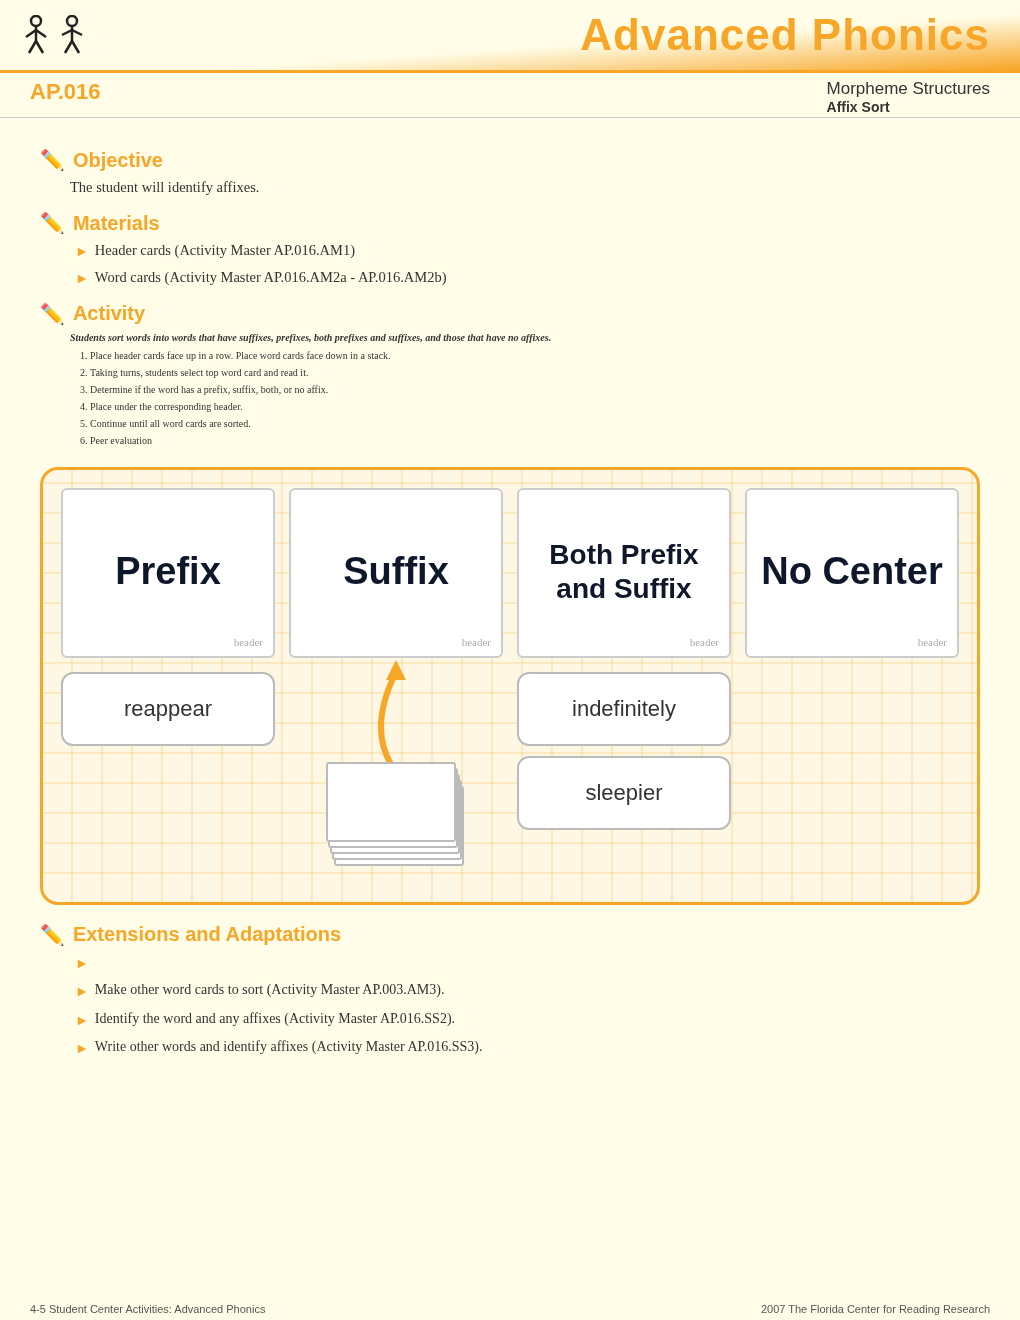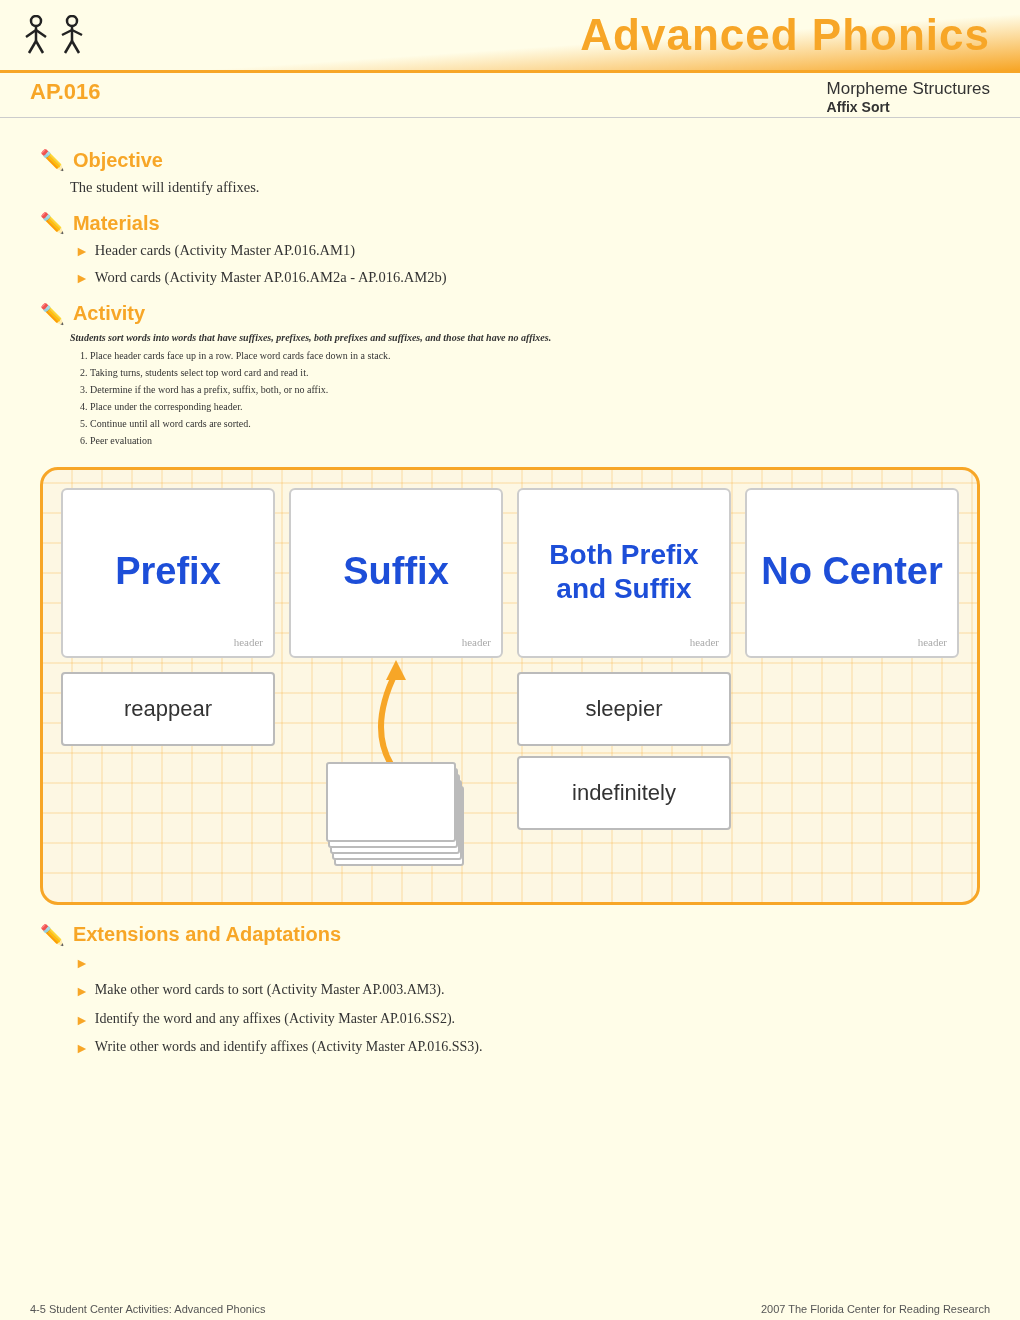--- a/index.html
+++ b/index.html
@@ -178,21 +178,21 @@
       display: flex;
       flex-direction: column;
       align-items: center;
       justify-content: space-between;
       padding: 18px 10px 8px 10px;
       position: relative;
     }
     .header-card-word {
       font-size: 38px;
       font-weight: bold;
-      color: #1d4ed8;
+      color: #0f172a;
       font-family: Arial, Helvetica, sans-serif;
       text-align: center;
       flex: 1;
       display: flex;
       align-items: center;
     }
     .header-card-label {
       font-size: 11px;
       color: #aaa;
       align-self: flex-end;
@@ -212,21 +212,21 @@
     }
     .word-card-slot {
       flex: 1;
       display: flex;
       flex-direction: column;
       gap: 10px;
     }
     .word-card {
       background: white;
       border: 2px solid #bbb;
-      border-radius: 4px;
+      border-radius: 12px;
       padding: 22px 10px;
       text-align: center;
       font-size: 22px;
       color: #333;
       font-family: Arial, Helvetica, sans-serif;
     }
     .stack-wrapper {
       position: relative;
       width: 140px;
       height: 120px;
@@ -391,22 +391,22 @@
         <div class="stack-wrapper" style="margin-top: 90px;">
           <div class="stack-card"></div>
           <div class="stack-card"></div>
           <div class="stack-card"></div>
           <div class="stack-card"></div>
           <div class="stack-card"></div>
         </div>
       </div>
 
       <div class="word-card-slot">
+        <div class="word-card">indefinitely</div>
         <div class="word-card">sleepier</div>
-        <div class="word-card">indefinitely</div>
       </div>
 
       <div class="word-card-slot">
       </div>
     </div>
   </div>
 
   <div class="section-heading">
     <span class="pencil-icon">✏️</span>
     <span class="section-heading-text">Extensions and Adaptations</span>

